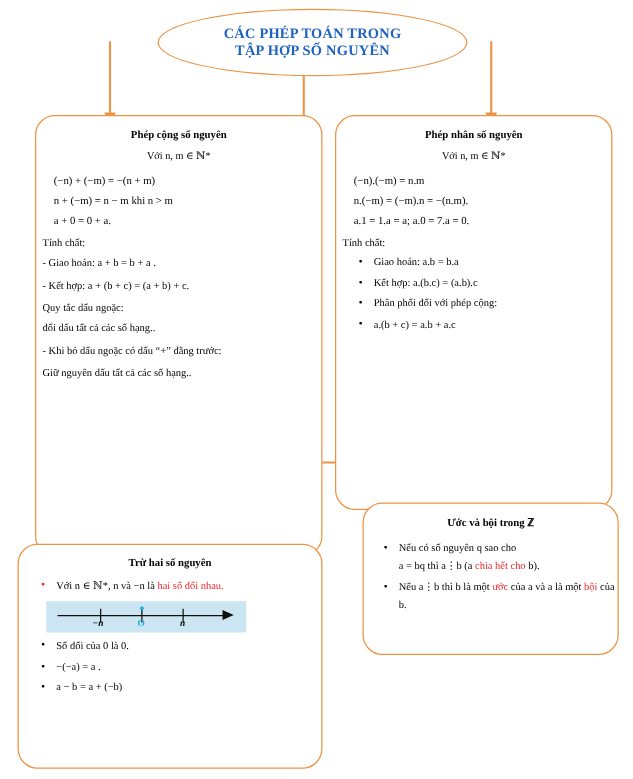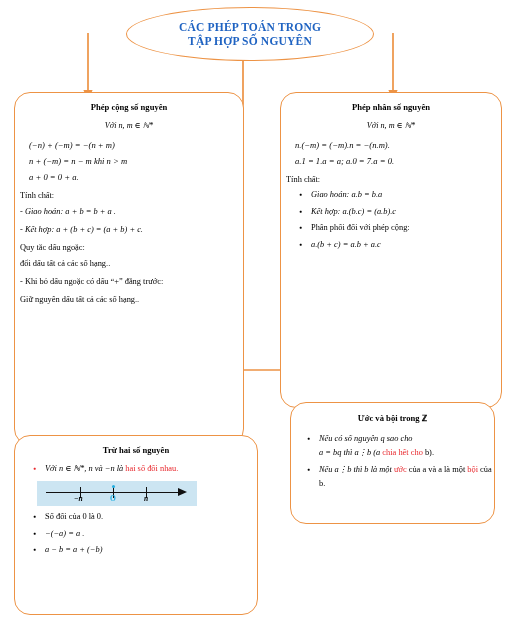--- a/index.html
+++ b/index.html
@@ -62,21 +62,21 @@
   ul.b{margin:4px 0 0 0;padding-left:30px;list-style:none;}
   ul.b li{
     font-size:8.4px;line-height:14px;margin-bottom:2.5px;position:relative;
   }
   ul.b li:before{
     content:"\25CF";
     position:absolute;left:-12px;top:0;font-size:5px;line-height:14px;color:#000;
   }
   ul.b li.redbul:before{color:#E8262B;}
 
-  .mi{font-style:italic;}
+  .mi{}
   .red{color:#E8262B;}
 
   
   .numline{
     margin:5px 0 4px 22px;
     width:160px;height:25px;
     background:#CCE5F2;
     position:relative;
   }
   .numline .axis{position:absolute;left:9px;top:11px;width:134px;height:1.3px;background:#111;}
@@ -114,41 +114,42 @@
     </g>
   </svg>
 
   <div class="ellipse" style="left:126px;top:7px;width:246px;height:52px;">
     <div>
       <div class="ttl">CÁC PHÉP TOÁN TRONG</div>
       <div class="ttl">TẬP HỢP SỐ NGUYÊN</div>
     </div>
   </div>
 
-  <div class="box" style="left:14px;top:92px;width:230px;height:353px;">
+  <div class="box" style="left:28px;top:92px;width:230px;height:353px;">
     <div class="box-title">Phép cộng số nguyên</div>
     <div class="centered mi">Với n, m ∈ ℕ*</div>
     <div class="lines">
       <p class="mi">(−n) + (−m) = −(n + m)</p>
       <p class="mi">n + (−m) = n − m  khi n &gt; m</p>
       <p class="mi">a + 0 = 0 + a.</p>
     </div>
     <div class="sect">Tính chất:</div>
     <div class="para mi">- Giao hoán:  a + b = b + a .</div>
     <div class="para mi">- Kết hợp:  a + (b + c) = (a + b) + c.</div>
     <div class="sect">Quy tắc dấu ngoặc:</div>
     <div class="para">đổi dấu tất cả các số hạng..</div>
     <div class="para">- Khi bỏ dấu ngoặc có dấu “+” đằng trước:</div>
     <div class="para">Giữ nguyên dấu tất cả các số hạng..</div>
   </div>
 
-  <div class="box" style="left:280px;top:92px;width:222px;height:316px;">
+  <div class="box" style="left:268px;top:92px;width:222px;height:316px;">
     <div class="box-title">Phép nhân số nguyên</div>
     <div class="centered mi">Với  n, m ∈ ℕ*</div>
     <div class="lines">
+      <p class="mi">(−n).(−m) = n.m</p>
       <p class="mi">n.(−m) = (−m).n = −(n.m).</p>
       <p class="mi">a.1 = 1.a = a;  a.0 = 7.a = 0.</p>
     </div>
     <div class="sect">Tính chất:</div>
     <ul class="b">
       <li class="mi">Giao hoán:  a.b = b.a</li>
       <li class="mi">Kết hợp:  a.(b.c) = (a.b).c</li>
       <li>Phân phối đối với phép cộng:</li>
       <li class="mi">a.(b + c) = a.b + a.c</li>
     </ul>

